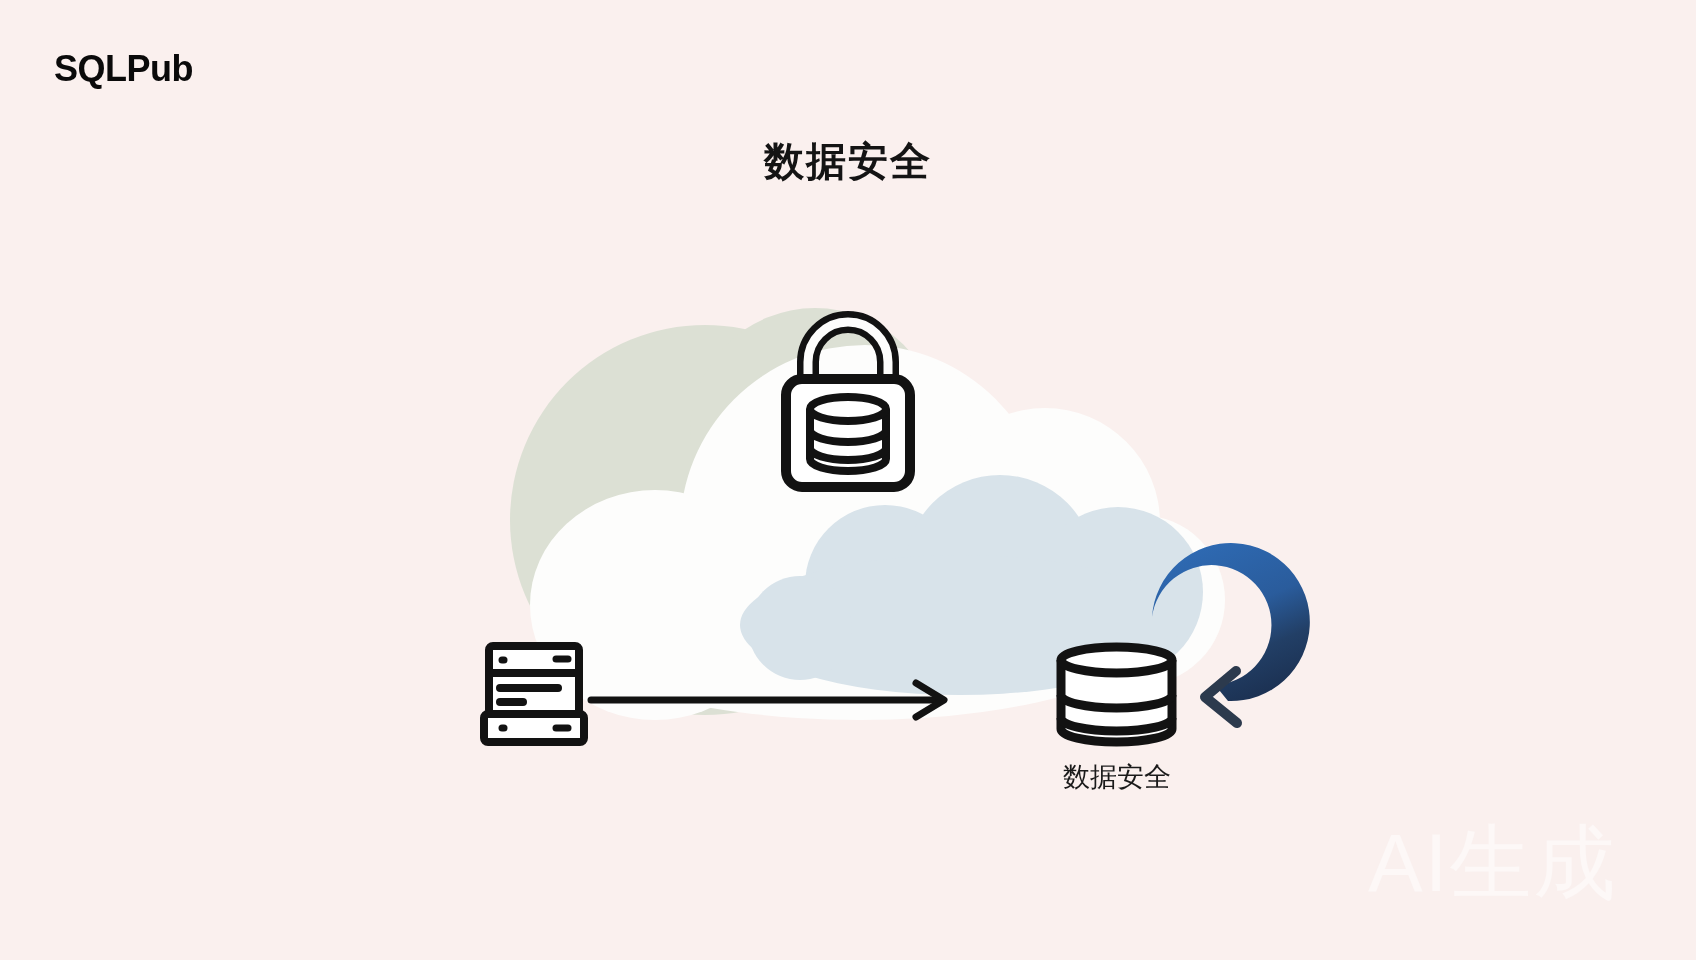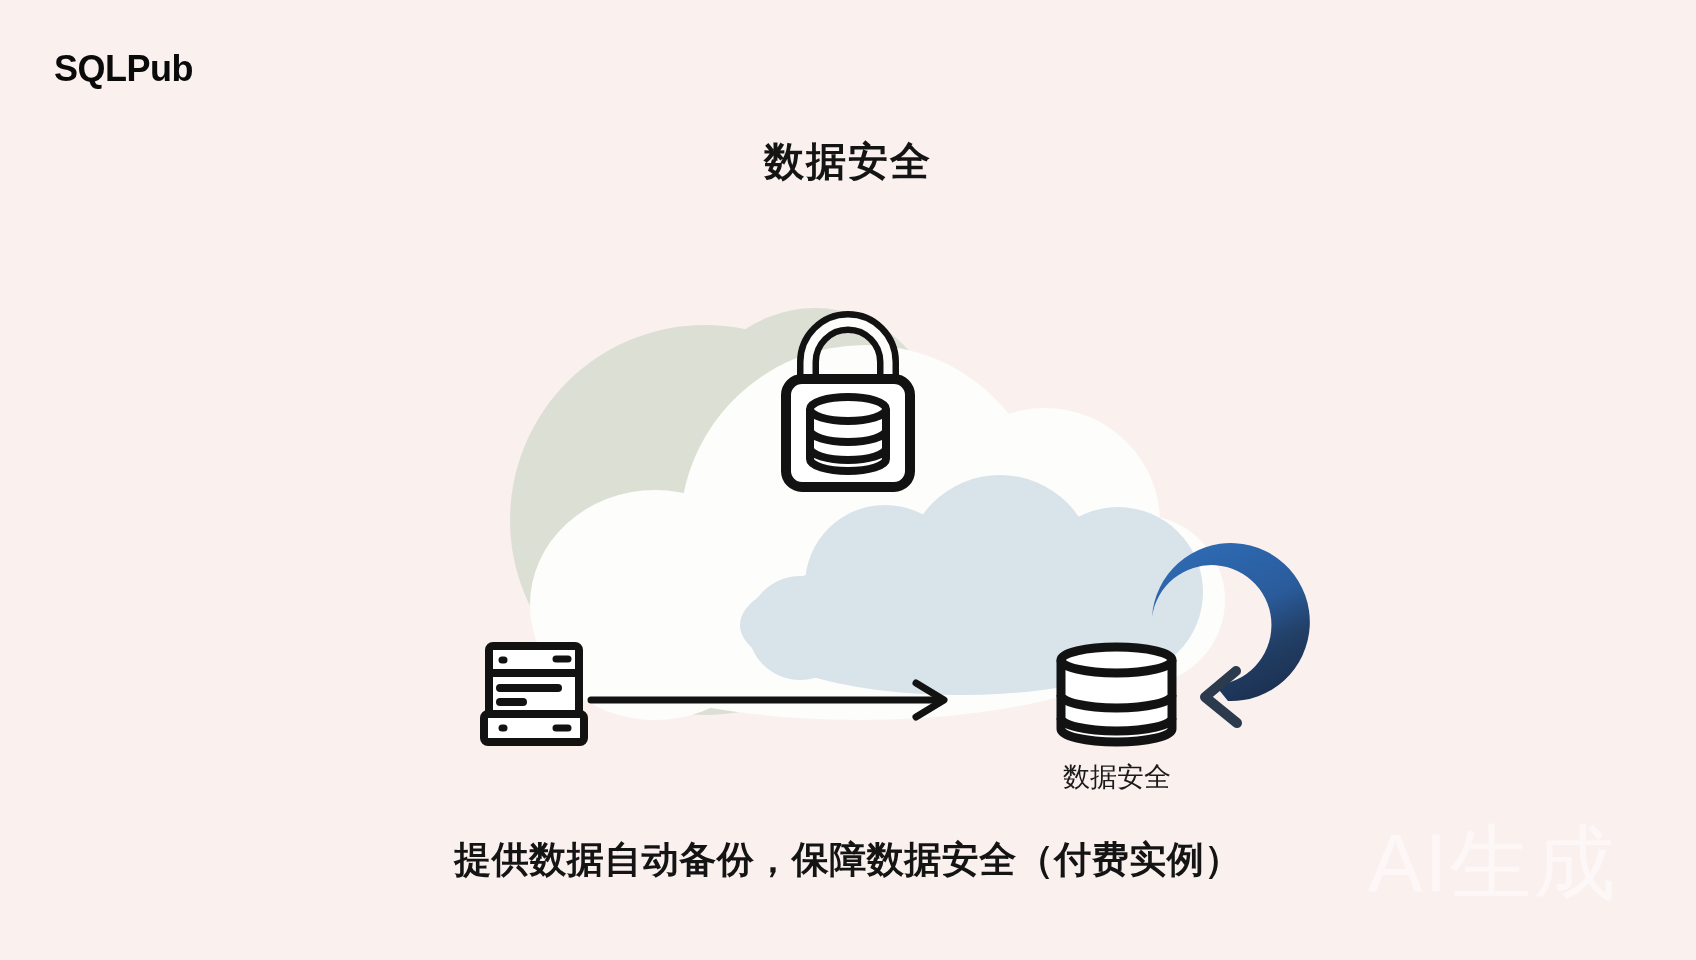--- a/index.html
+++ b/index.html
@@ -126,17 +126,16 @@
     </g>
 
     <g>
       <path d="M 1152 617 A 79 79 0 1 1 1228 701 L 1215 685 A 60 60 0 1 0 1152 617 Z" fill="url(#swooshGrad)" stroke="none"></path>
       <path d="M 1236 671 L 1205 697 L 1237 723" fill="none" stroke="#2c3a4d" stroke-width="10" stroke-linecap="round" stroke-linejoin="round"></path>
     </g>
   </svg>
 
   <div class="db-label">数据安全</div>
 
-  <div class="caption">提供数据自动备份，保障数据安全（付费实例）</div>
 
   <div class="watermark">AI生成</div>
 
 </div>
 
 </body></html>

